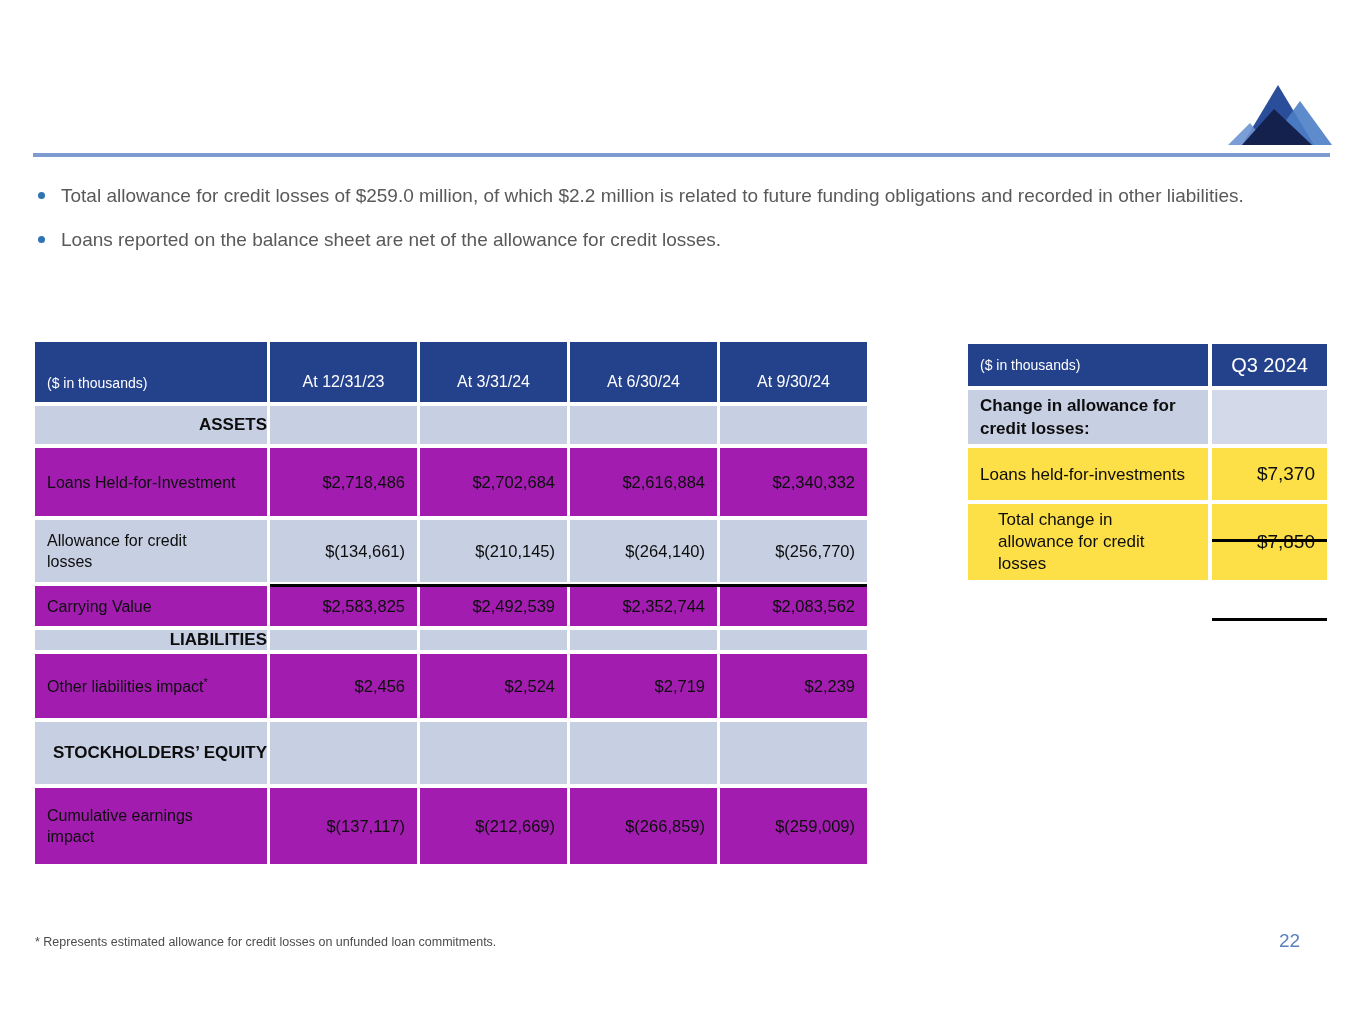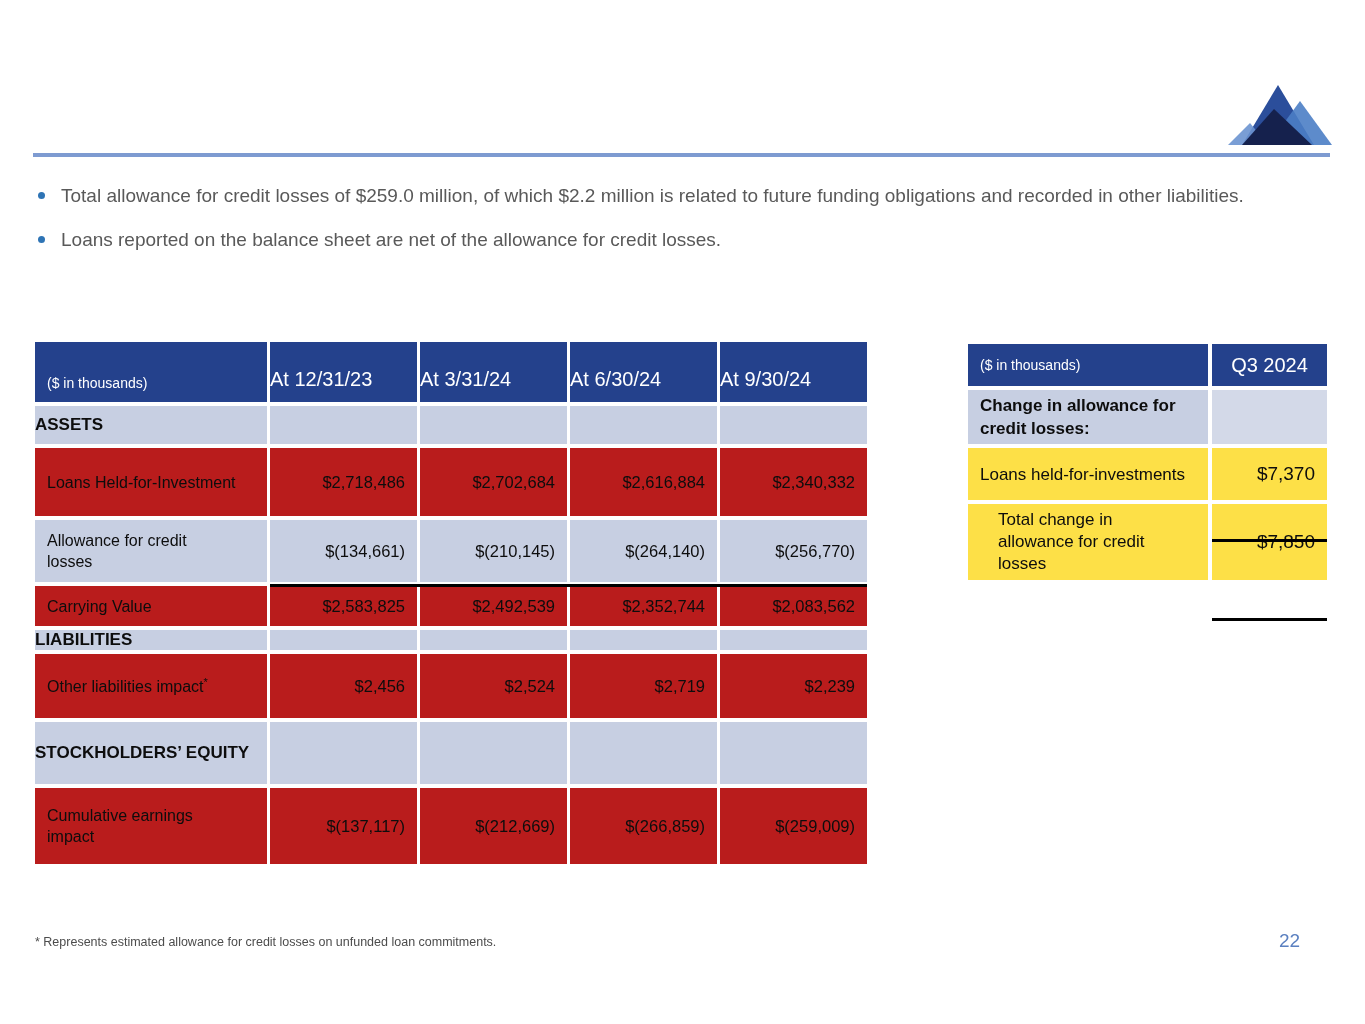--- a/index.html
+++ b/index.html
@@ -23,29 +23,29 @@
   .main-wrap { left:32px; top:338px; width:838px; }
   .side-wrap { left:964px; top:340px; width:367px; }
   table { border-collapse:separate; table-layout:fixed; }
   .main-tbl { width:838px; border-spacing:3px 4px; }
   .side-tbl { width:367px; border-spacing:4px 4px; }
   td { overflow:hidden; }
 
   .main-tbl tr.hdr   { height:60px; }
   .main-tbl tr.hdr td { background:#24418C; color:#ffffff; vertical-align:bottom; padding-bottom:11px; }
   .main-tbl td.unit  { font-size:14px; padding-left:12px; }
-  .main-tbl td.colhd { font-size:20px; }
+  .main-tbl td.colhd { font-size:16px; text-align:center; }
 
   .main-tbl tr.sec-a { height:38px; }
   .main-tbl tr.sec-b { height:20px; }
   .main-tbl tr.sec-c { height:62px; }
   .main-tbl tr.band td { background:#C7CFE2; }
-  .main-tbl td.section { font-weight:bold; font-size:17px; color:#0d0d0d; text-align:left; vertical-align:middle; }
-
-  .main-tbl tr.light td { background:#b91c1c; }
+  .main-tbl td.section { font-weight:bold; font-size:17px; color:#0d0d0d; text-align:right; vertical-align:middle; }
+
+  .main-tbl tr.light td { background:#a21caf; }
   .main-tbl tr.r-loans { height:68px; }
   .main-tbl tr.r-allow { height:62px; }
   .main-tbl tr.r-carry { height:40px; }
   .main-tbl tr.r-other { height:64px; }
   .main-tbl tr.r-cumul { height:76px; }
 
   td.lbl { font-size:16px; color:#0d0d0d; text-align:left; padding-left:12px; padding-right:6px; vertical-align:middle; line-height:21px; }
   td.lbl.wrap-narrow { padding-right:40px; }
   td.val { font-size:16.5px; color:#0d0d0d; text-align:right; padding-right:12px; vertical-align:middle; }
   sup.ast { font-size:11px; vertical-align:super; line-height:0; }

